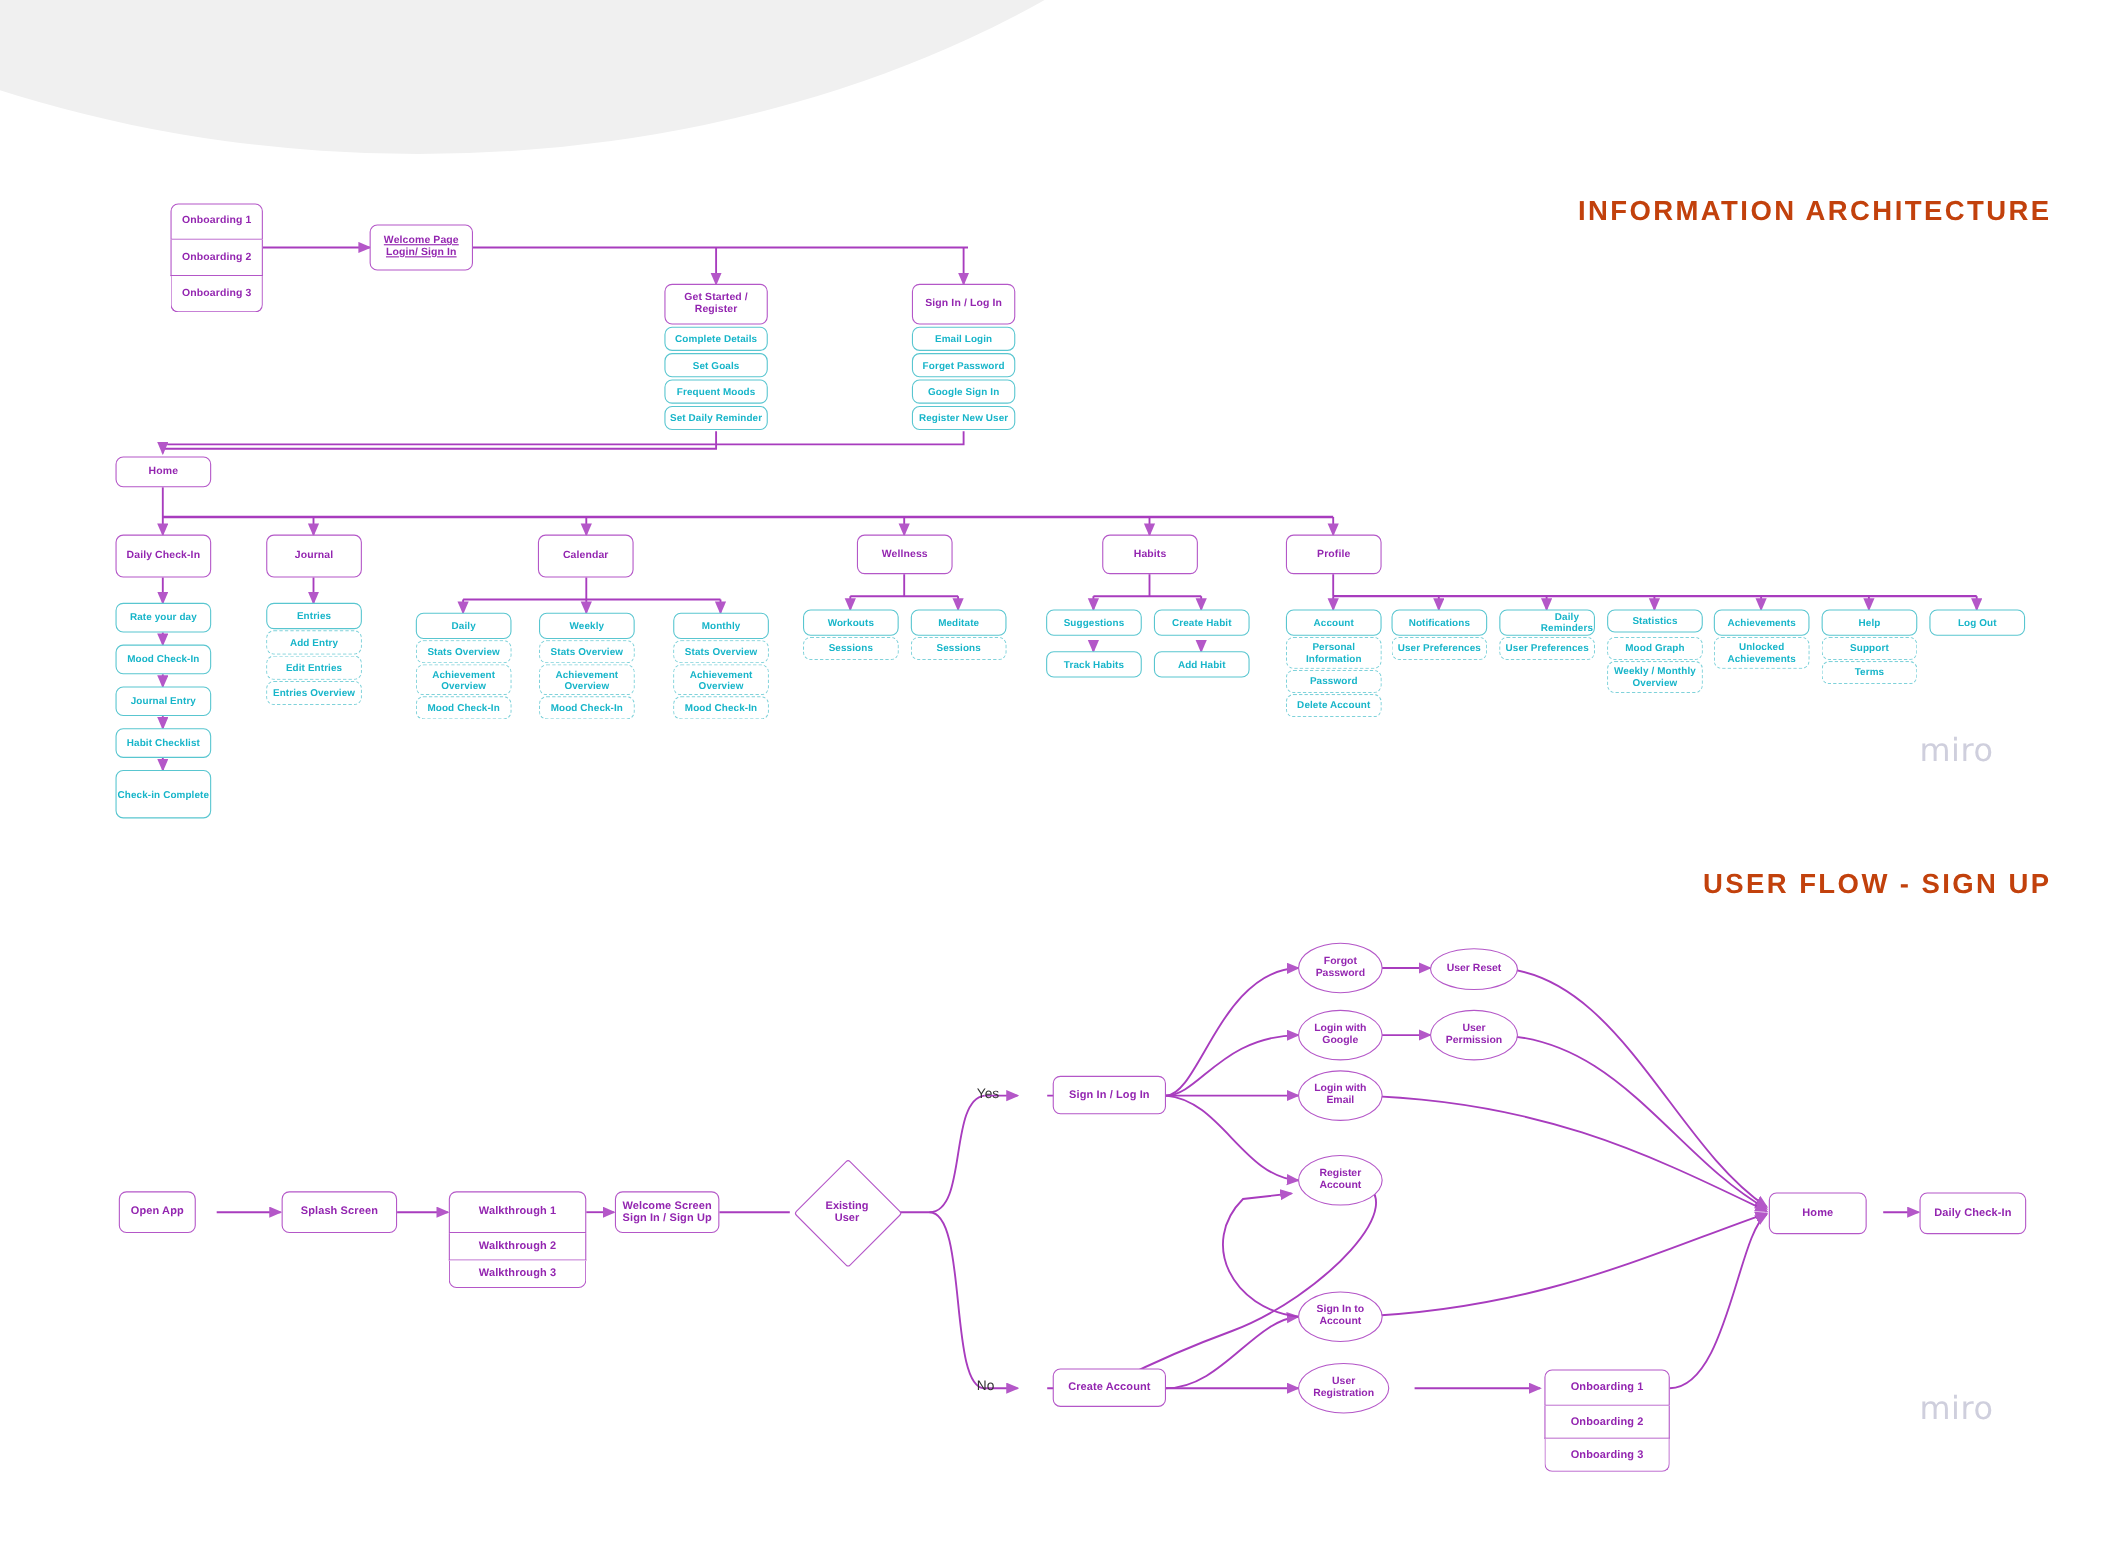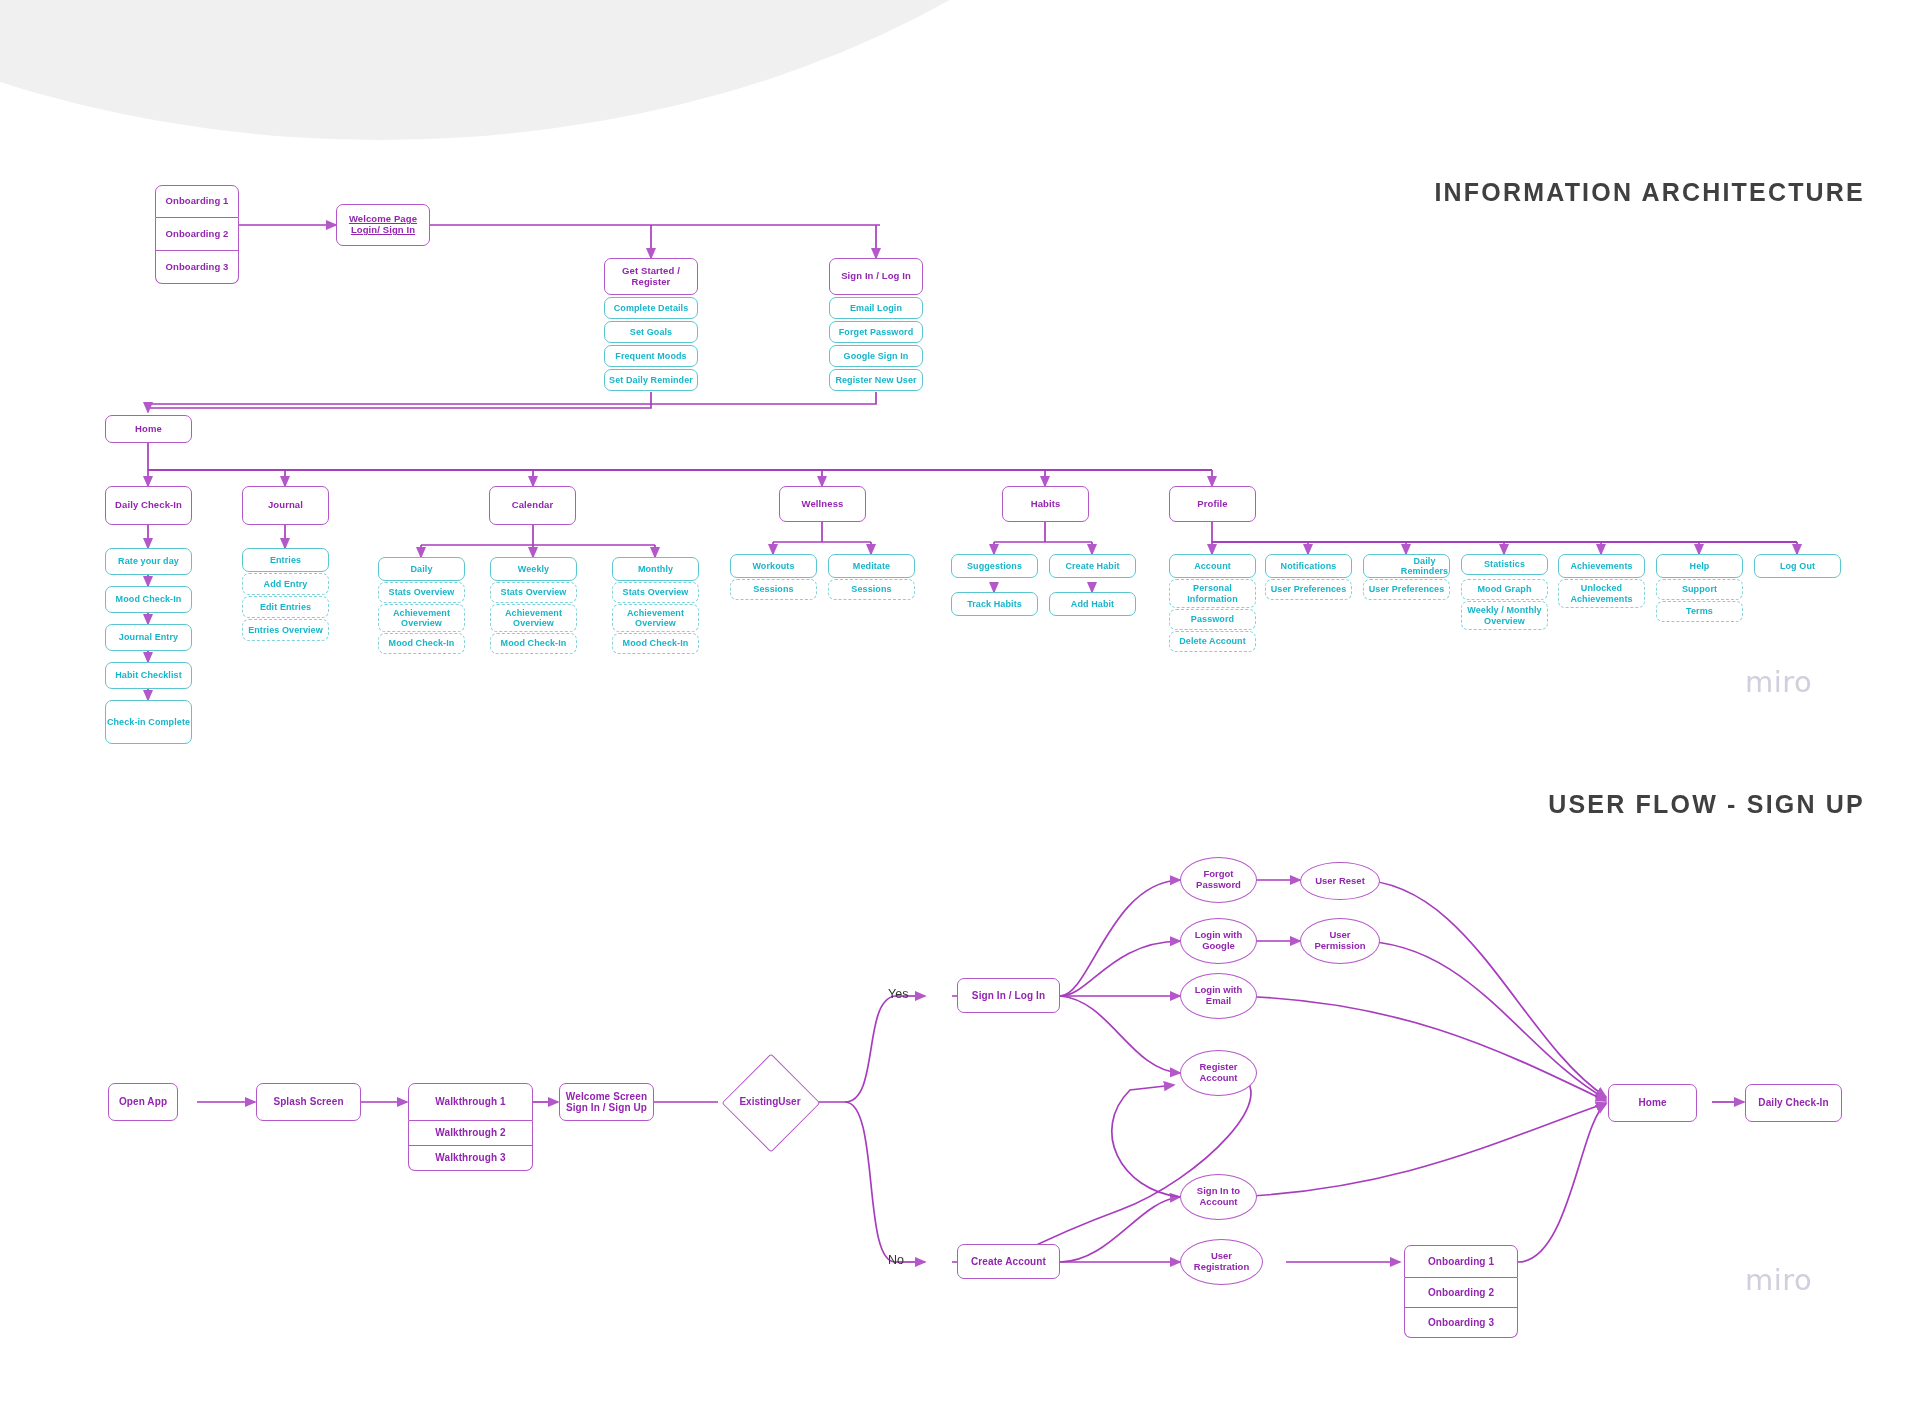--- a/index.html
+++ b/index.html
@@ -8,21 +8,21 @@
     background:#ffffff;
     font-family:"Liberation Sans", sans-serif;
   }
   
   #grey-arc{
     position:absolute;left:-520px;top:-1100px;width:1800px;height:1240px;
     border-radius:50%;background:#f0f0f0;pointer-events:none;
   }
   
   .section-title{
-    position:absolute;font-weight:bold;color:#404040;
+    position:absolute;font-weight:bold;color:#c2410c;
     letter-spacing:2.2px;font-size:25px;white-space:nowrap;
   }
   #title-ia{right:55px;top:178px;}
   #title-flow{right:55px;top:790px;}
 
   
   .miro-mark{
     position:absolute;color:#cfcfdd;font-size:29px;letter-spacing:.5px;
     font-family:"DejaVu Sans", sans-serif;
   }
@@ -295,21 +295,21 @@
   <div class="node purple" style="width:125px;height:25px;font-size:10px;border-radius:0;border-top:none;">Walkthrough 2</div>
   <div class="node purple" style="width:125px;height:25px;font-size:10px;border-radius:0 0 7px 7px;border-top:none;">Walkthrough 3</div>
 </div>
 
 <div class="node purple" style="left:559px;top:1083px;width:95px;height:38px;font-size:10px;flex-direction:column;">
   <span>Welcome Screen</span>
   <span>Sign In / Sign Up</span>
 </div>
 
 <div class="diamond" style="left:736px;top:1068px;width:68px;height:68px;"></div>
-<div class="diamond-label" style="left:726px;top:1084px;width:88px;height:36px;font-size:10px;flex-direction:row;">
+<div class="diamond-label" style="left:726px;top:1084px;width:88px;height:36px;font-size:10px;flex-direction:column;">
   <span>Existing</span>
   <span>User</span>
 </div>
 
 <div class="edge-label" style="left:888px;top:987px;">Yes</div>
 <div class="edge-label" style="left:888px;top:1253px;">No</div>
 
 <div class="node purple" style="left:957px;top:978px;width:103px;height:35px;font-size:10px;">Sign In / Log In</div>
 <div class="node purple" style="left:957px;top:1244px;width:103px;height:35px;font-size:10px;">Create Account</div>
 

